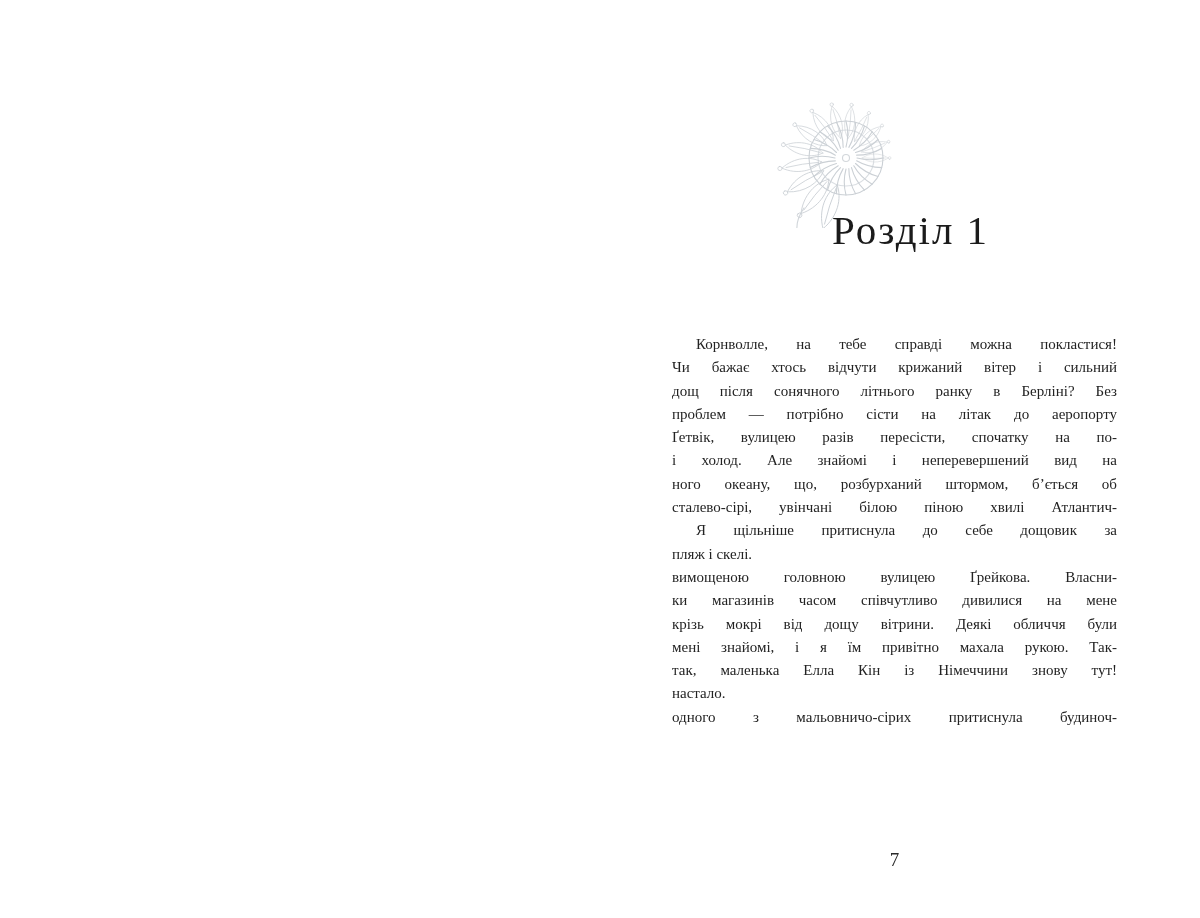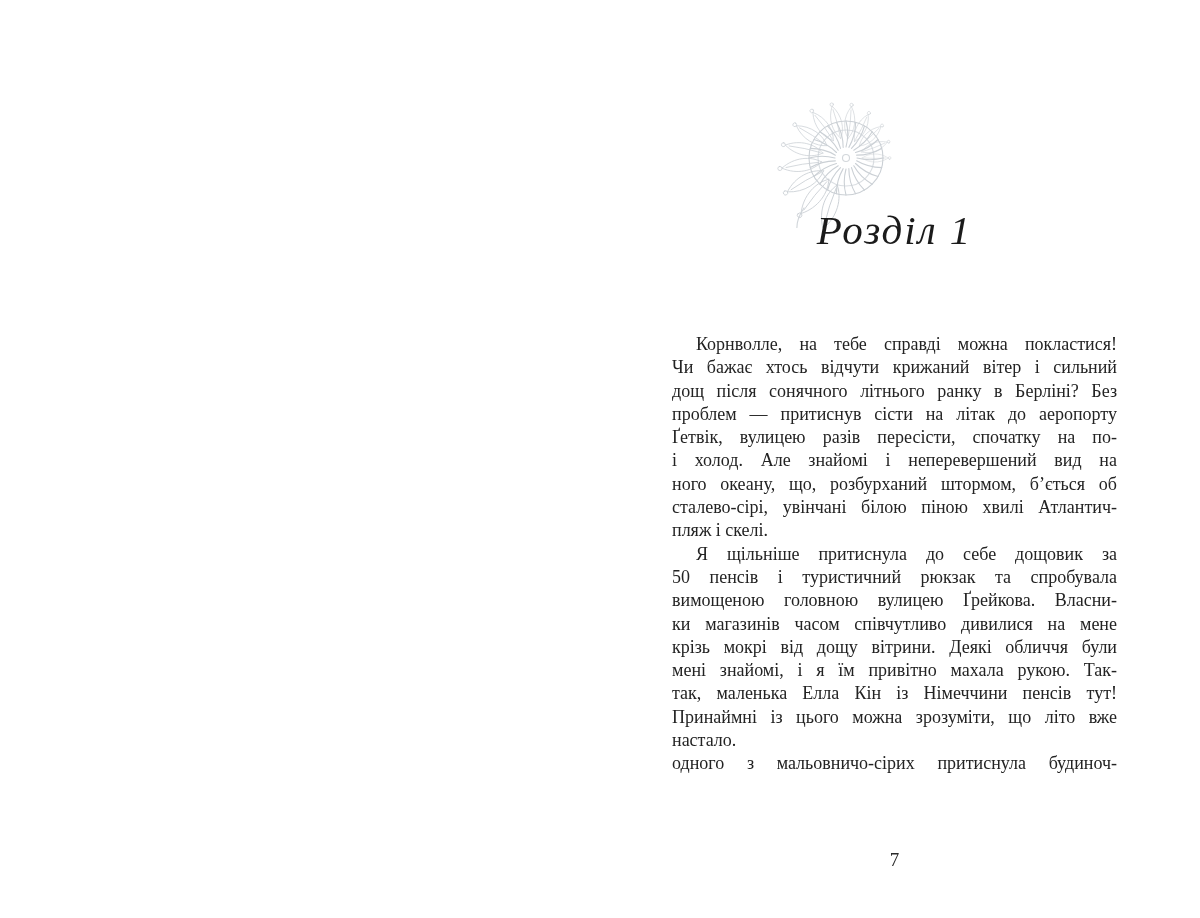--- a/index.html
+++ b/index.html
@@ -26,38 +26,37 @@
   .ornament {
     position: absolute;
     left: 92px;
     top: 90px;
     width: 136px;
     height: 138px;
   }
   .chapter-title {
     position: absolute;
     top: 206px;
-    left: 0;
+    left: 16px;
     width: 100%;
     text-align: center;
     font-family: "Liberation Serif", serif;
-    font-style: italic;
     font-weight: 400;
     font-size: 41px;
     letter-spacing: 2px;
     color: #1b1b1b;
   }
   .body-text {
     position: absolute;
     top: 333px;
     left: 0;
     width: 445px;
   }
   .line {
-    font-size: 18px;
+    font-size: 15px;
     line-height: 23.3px;
     height: 23.3px;
     text-align: justify;
     text-align-last: justify;
     color: #232323;
   }
   .line.para-start { text-indent: 24px; }
   .line.para-end   { text-align-last: left; }
   .page-number {
     position: absolute;
@@ -132,35 +131,33 @@
       </svg>
     </div>
 
     <div class="chapter-title">Розділ 1</div>
 
     <div class="body-text">
 
       <div class="line para-start">Корнволле, на тебе справді можна покластися!</div>
       <div class="line">Чи бажає хтось відчути крижаний вітер і сильний</div>
       <div class="line">дощ після сонячного літнього ранку в Берліні? Без</div>
-      <div class="line">проблем — притиснув сісти на літак до аеропорту</div>
+      <div class="line">проблем — потрібно сісти на літак до аеропорту</div>
       <div class="line">Ґетвік, вулицею разів пересісти, спочатку на по-</div>
       <div class="line">і холод. Але знайомі і неперевершений вид на</div>
       <div class="line">ного океану, що, розбурханий штормом, б’ється об</div>
       <div class="line">сталево-сірі, увінчані білою піною хвилі Атлантич-</div>
+      <div class="line para-start">Я щільніше притиснула до себе дощовик за</div>
+
       <div class="line para-end">пляж і скелі.</div>
-
-      <div class="line para-start">Я щільніше притиснула до себе дощовик за</div>
-      <div class="line">50 пенсів і туристичний рюкзак та спробувала</div>
       <div class="line">вимощеною головною вулицею Ґрейкова. Власни-</div>
       <div class="line">ки магазинів часом співчутливо дивилися на мене</div>
       <div class="line">крізь мокрі від дощу вітрини. Деякі обличчя були</div>
       <div class="line">мені знайомі, і я їм привітно махала рукою. Так-</div>
-      <div class="line">так, маленька Елла Кін із Німеччини пенсів тут!</div>
-      <div class="line">Принаймні із цього можна зрозуміти, що літо вже</div>
+      <div class="line">так, маленька Елла Кін із Німеччини знову тут!</div>
       <div class="line para-end">настало.</div>
 
       <div class="line">одного з мальовничо-сірих притиснула будиноч-</div>
     </div>
 
     <div class="page-number">7</div>
   </div>
 </div>
 
 </body></html>

